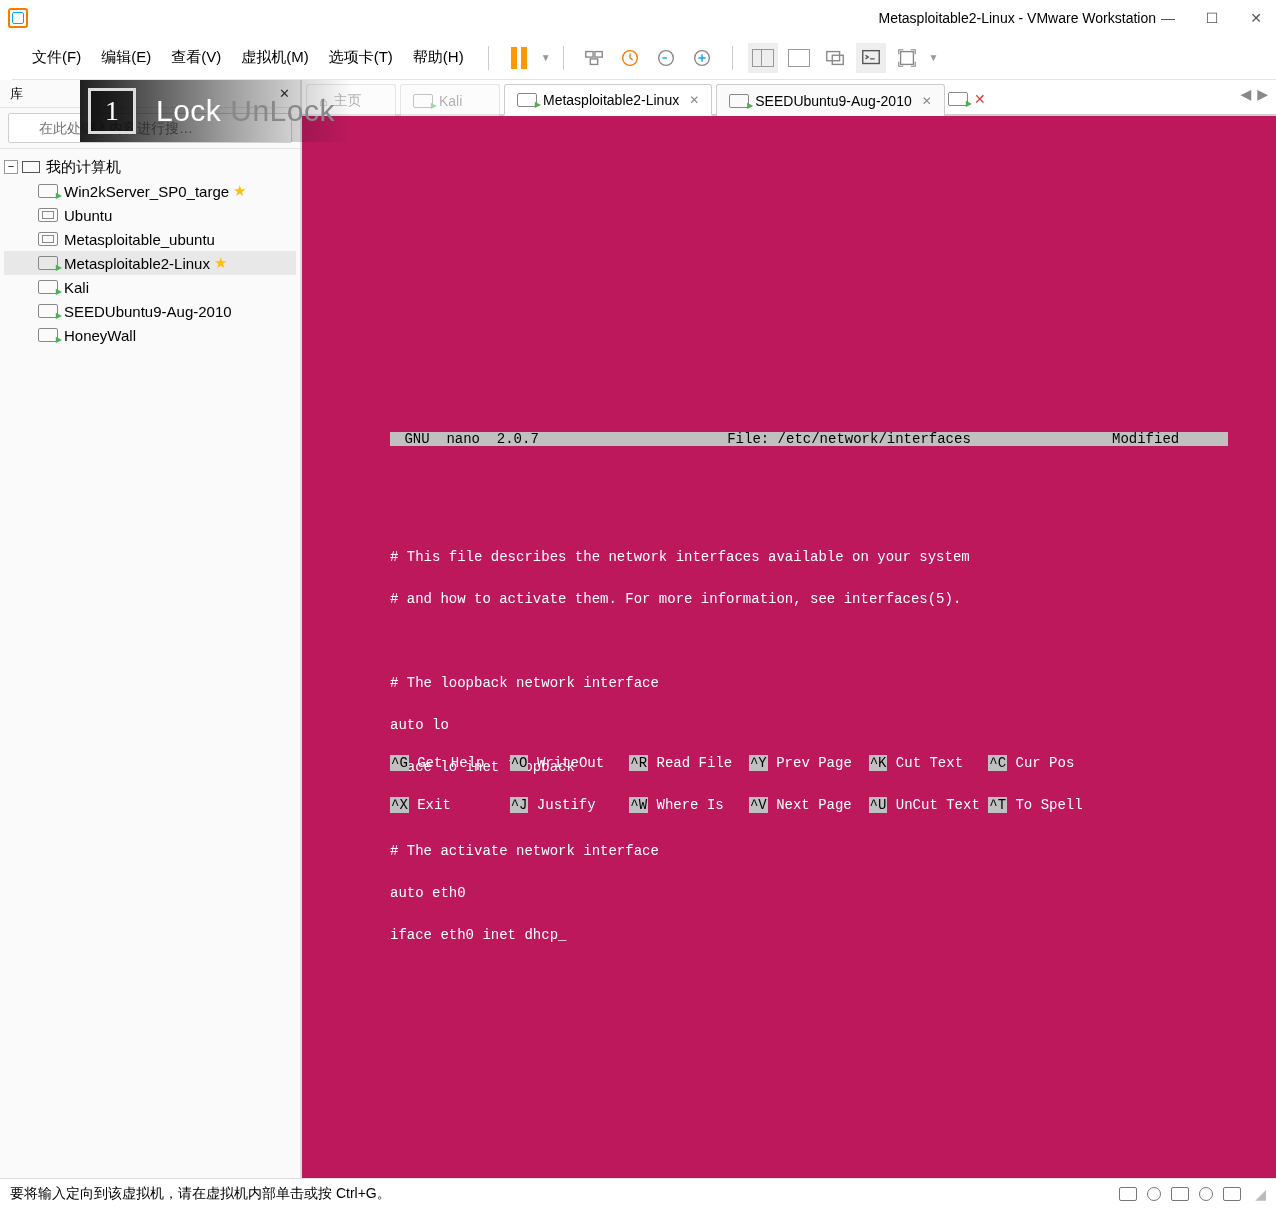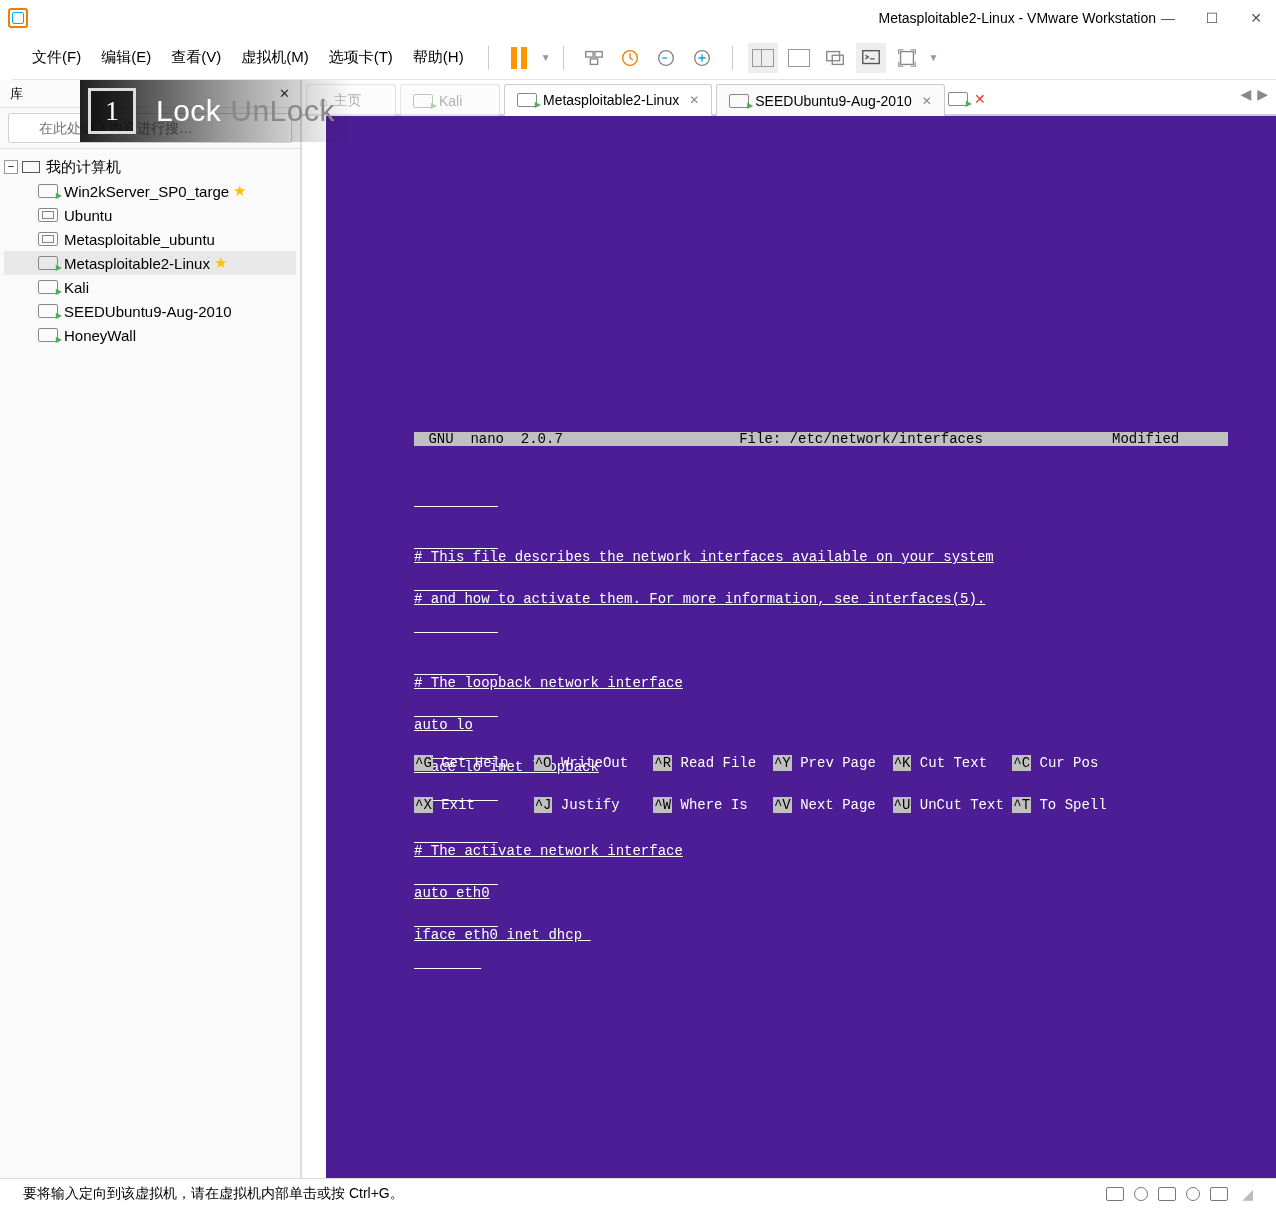--- a/index.html
+++ b/index.html
@@ -216,49 +216,47 @@
 .tab-new {
   width: 36px; height: 30px; display:flex; align-items:center; justify-content:center;
   cursor:pointer;
 }
 .tab-nav {
   position:absolute; right:8px; top:6px; display:flex; gap:6px; color:#888; font-size:14px;
 }
 
 .console {
   flex: 1;
-  background: #4c1d95;
+  background: #be185d;
   color: #fff;
   font-family: "Courier New", monospace;
   font-size: 14px;
   line-height: 14px;
   padding: 0;
   white-space: pre;
   position: relative;
-  margin-left: 24px;
 }
 .nano-wrap {
   position: absolute;
   left: 88px;
   right: 48px;
   top: 288px; 
 }
 .nano-title {
   background: #c0c0c0;
   color: #000;
   padding: 0 6px;
   display: flex;
   height: 14px;
 }
 .nano-title .l { width: 190px; }
 .nano-title .c { flex:1; text-align:center; }
 .nano-title .r { width: 110px; text-align:left; }
 .nano-body {
   padding: 6px 0 0 0;
-  text-decoration: underline;
 }
 .nano-body div { height: 14px; }
 .nano-footer {
   position: absolute;
   left: 88px;
   right: 32px;
   top: 612px;
 }
 .nano-footer .row { height: 14px; }
 .nkey {
@@ -290,21 +288,21 @@
 }
 .overlay-text { font-size: 30px; font-weight: 300; letter-spacing: 0.5px; }
 .overlay-text .dim { color: #888; }
 
 
 .statusbar {
   height: 30px;
   border-top: 1px solid #ddd;
   display: flex;
   align-items: center;
-  padding: 0 23px;
+  padding: 0 10px;
   font-size: 14px;
   background: #fff;
   justify-content: space-between;
 }
 .status-icons { display:flex; gap:10px; color:#777; align-items:center; }
 .status-icons .ico { width:18px; height:14px; border:1.5px solid #777; border-radius:2px; }
 .status-icons .disc { width:14px; height:14px; border:1.5px solid #777; border-radius:50%; }
 .status-icons .grip { font-size:14px; color:#bbb; margin-left:4px; }
 </style>
 </head>

